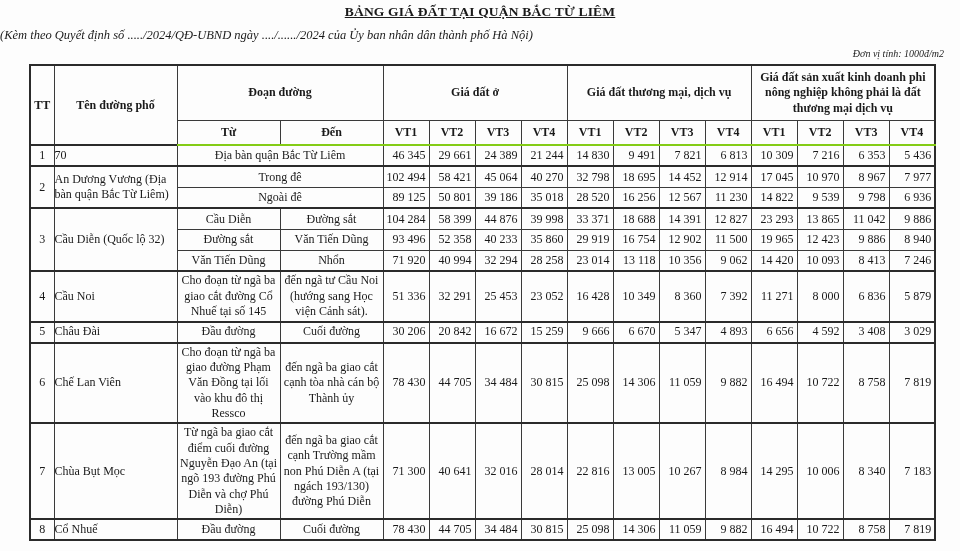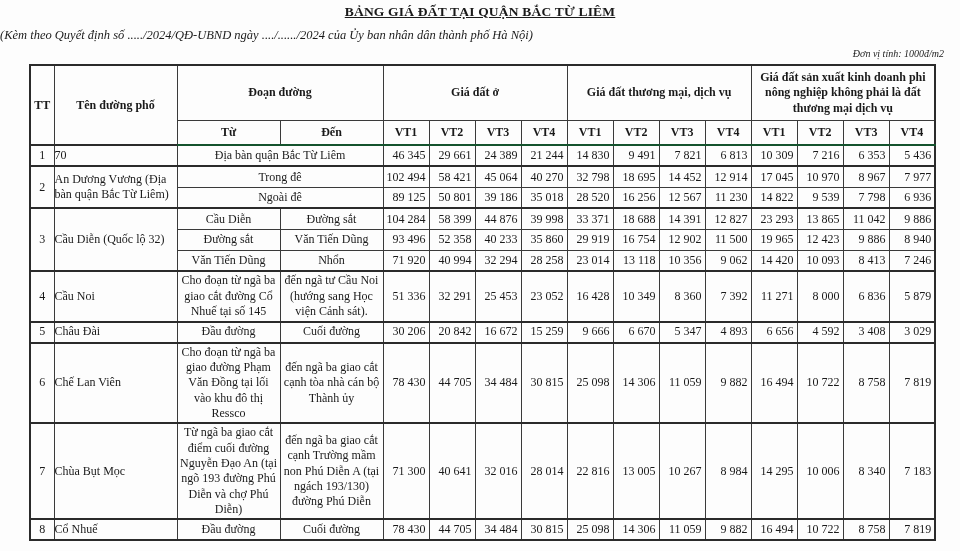--- a/index.html
+++ b/index.html
@@ -47,21 +47,21 @@
   }
   .price-table thead th {
     font-weight: bold;
     text-align: center;
     vertical-align: middle;
     font-size: 12px;
     padding: 4px 3px;
   }
   .price-table thead tr.h-main { height: 52px; }
   .price-table thead tr.h-sub  { height: 24px; }
-  .price-table thead tr.h-sub th { border-bottom: 2px solid #14532d; }
+  .price-table thead tr.h-sub th { border-bottom: 2px solid #84cc16; }
   td.tt   { text-align: center; vertical-align: middle; }
   td.name { text-align: left; vertical-align: middle; padding-left: 0; }
   td.seg  { text-align: center; vertical-align: middle; }
   td.num  { text-align: right; vertical-align: middle; padding-right: 3px; white-space: nowrap; }
   tbody tr { height: 21px; }
   tbody tr.row-start td { border-top: 2px solid #2b2b2b; }
 </style>
 </head>
 <body>
 
@@ -155,21 +155,21 @@
           <td class="num">89 125</td>
           <td class="num">50 801</td>
           <td class="num">39 186</td>
           <td class="num">35 018</td>
           <td class="num">28 520</td>
           <td class="num">16 256</td>
           <td class="num">12 567</td>
           <td class="num">11 230</td>
           <td class="num">14 822</td>
           <td class="num">9 539</td>
-          <td class="num">7 798</td>
+          <td class="num">9 798</td>
           <td class="num">6 936</td>
         </tr>
         <tr class="row-start">
           <td class="tt" rowspan="3">3</td>
           <td class="name" rowspan="3">Cầu Diễn (Quốc lộ 32)</td>
           <td class="seg">Cầu Diễn</td>
           <td class="seg">Đường sắt</td>
           <td class="num">104 284</td>
           <td class="num">58 399</td>
           <td class="num">44 876</td>

